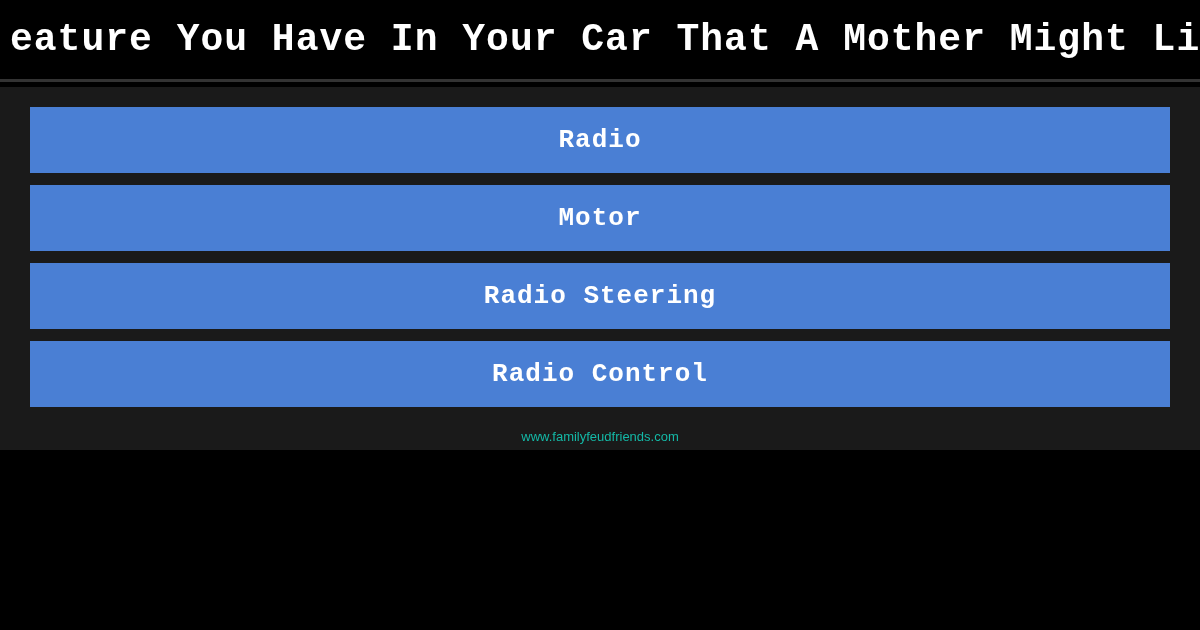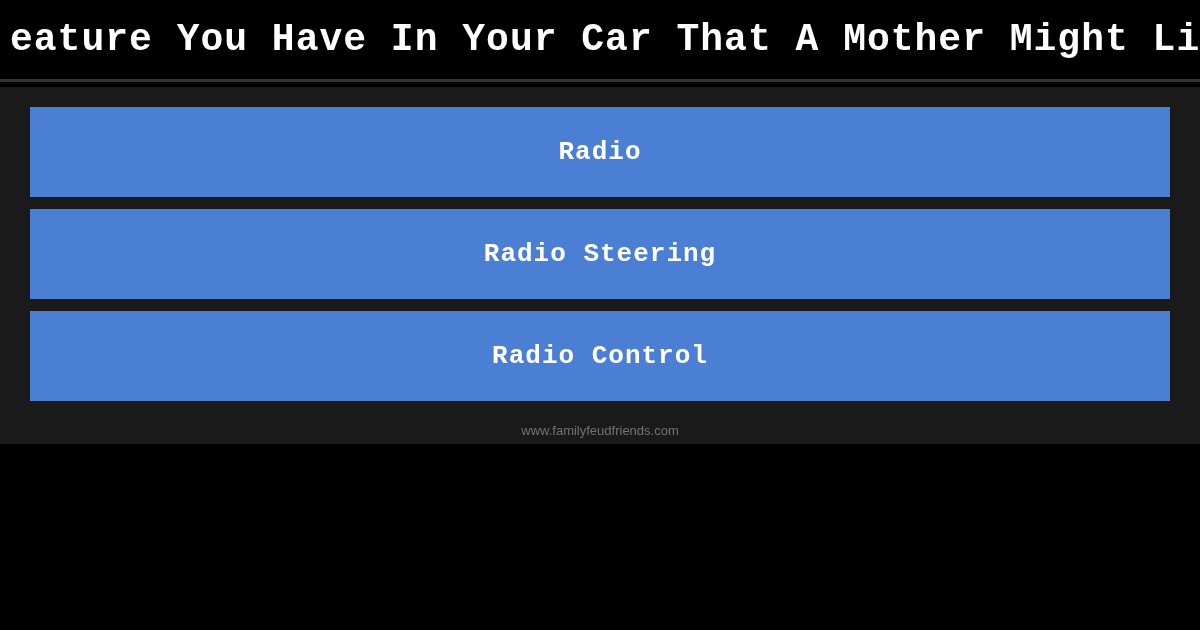--- a/index.html
+++ b/index.html
@@ -37,44 +37,45 @@
       margin-top: 5px;
     }
 
     .answer-button {
       background-color: #4a7fd4;
       color: #ffffff;
       font-family: 'Courier New', Courier, monospace;
       font-size: 26px;
       font-weight: bold;
       text-align: center;
-      padding: 30px 20px;
+      padding: 18px 20px;
       border: none;
       cursor: pointer;
       letter-spacing: 1px;
       width: 100%;
     }
 
     .footer {
       text-align: center;
-      color: #737373;
+      color: #14b8a6;
       font-size: 13px;
       padding: 12px 0 6px 0;
       font-family: Arial, sans-serif;
       background-color: #1a1a1a;
     }
   </style>
 </head>
 <body>
 
 <div class="title-bar">
   <span>eature You Have In Your Car That A Mother Might Like To Have On Her Baby's</span>
 </div>
 
 <div class="answers-container">
   <button class="answer-button">Radio</button>
+  <button class="answer-button">Motor</button>
   <button class="answer-button">Radio Steering</button>
   <button class="answer-button">Radio Control</button>
 </div>
 
 <div class="footer">
   <span>www.familyfeudfriends.com</span>
 </div>
 
 </body></html>

